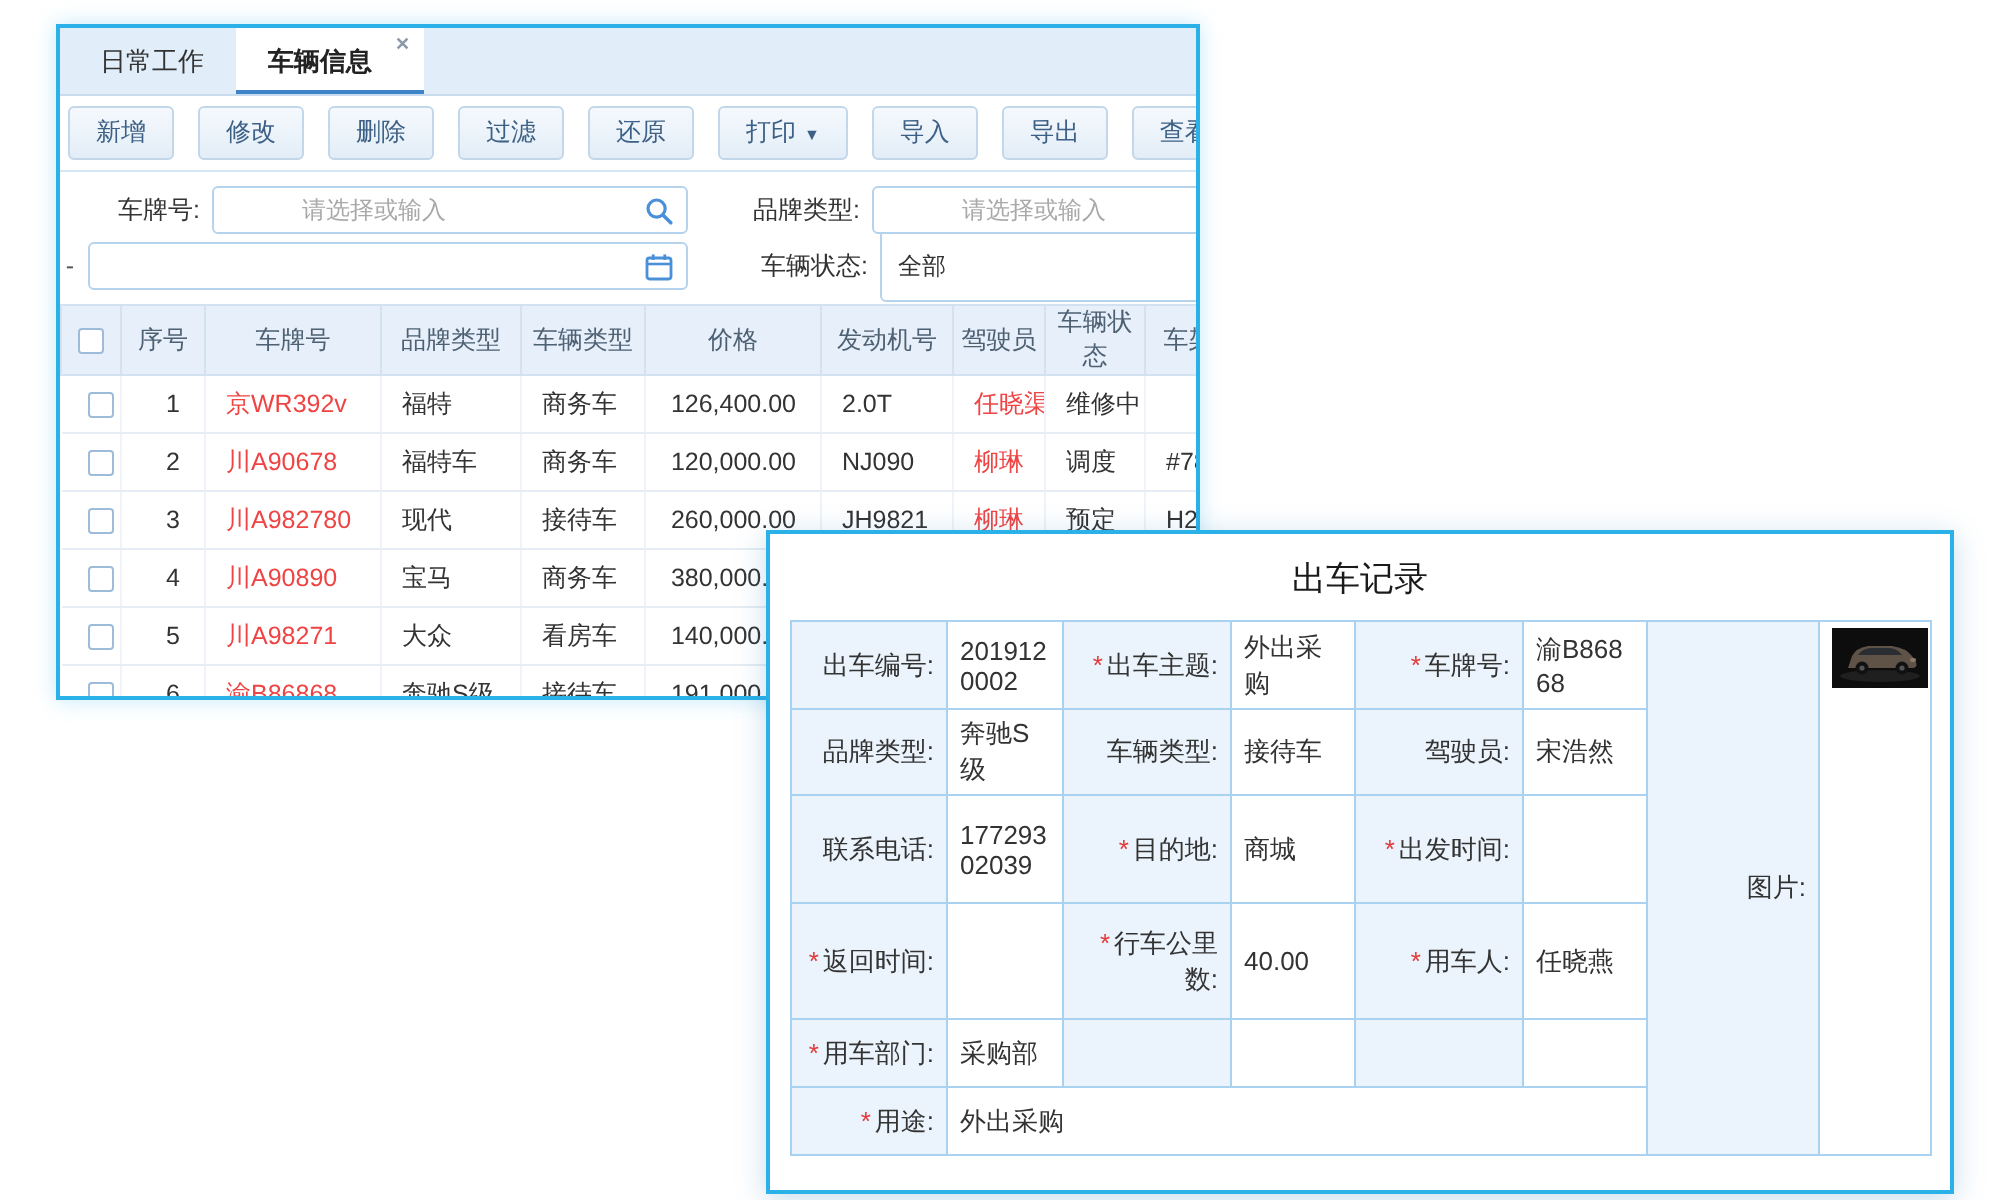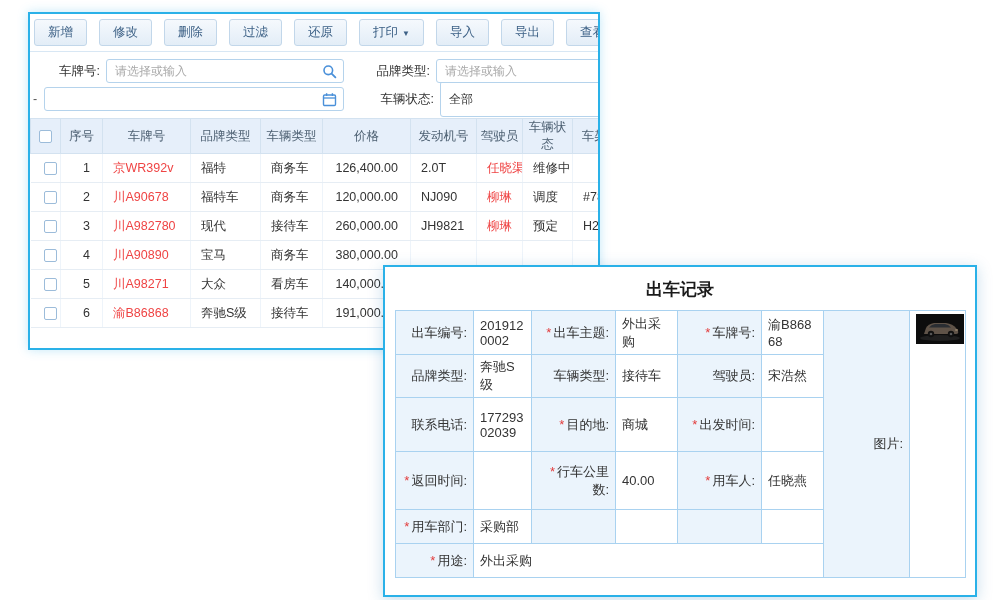--- a/index.html
+++ b/index.html
@@ -19,21 +19,21 @@
   .toolbar { display:flex; gap:12px; align-items:center; padding:5px 4px;
              border-bottom:1px solid #d8e7f4; }
   .tbtn { background:linear-gradient(#f5f9fd,#e3edf7); border:1px solid #c2d7ea; border-radius:3px;
           color:#3d6186; font-size:12.5px; padding:4px 13px; cursor:pointer; white-space:nowrap; }
   .tbtn .caret { font-size:8px; color:#3d6186; margin-left:4px; }
   .filters { font-size:12.5px; color:#333; padding:5px 0 2px; }
   .frow { display:flex; align-items:center; height:28px; }
   .flabel { text-align:right; margin-right:6px; white-space:nowrap; }
   .l1 { width:70px; } .l2 { width:66px; margin-left:20px; }
   .fbox { position:relative; height:24px; border:1px solid #b5d3ec; border-radius:3px;
-          background:#fff; display:flex; align-items:center; }
+          background:#fff; display:flex; align-items:center;padding-left:36px; }
   .fbox input { border:none; outline:none; width:100%; height:100%; padding:0 26px 0 8px;
                 font-size:12px; color:#333; background:transparent;
                 font-family:"Liberation Sans", sans-serif; }
   .fbox input::placeholder { color:#a9a9a9; }
   .icon-right { position:absolute; right:6px; top:4px; width:15px; height:15px; }
   .selectbox { height:36px; border:1px solid #b5d3ec; border-radius:3px; background:#fff;
                display:flex; align-items:center; padding:0 8px; font-size:12px; color:#333; }
   .dash { width:10px; text-align:center; color:#555; }
 
   table.grid { border-collapse:collapse; table-layout:fixed; width:598px; margin-top:3px;
@@ -46,37 +46,44 @@
   td.cbcell, th.cbcell { text-align:center; padding-left:0; }
   td.seq { text-align:center; padding-left:0; }
   td.price { text-align:right; padding-right:12px; padding-left:0; }
   .cb { display:inline-block; width:13px; height:13px; border:1px solid #9cbcda;
         border-radius:2px; background:#fff; vertical-align:middle; cursor:pointer; }
   .link { color:#ef4444; cursor:pointer; }
 
   
   .modal { left:383px; top:265px; width:594px; height:332px; padding:4px 10px;
            box-shadow:0 3px 14px rgba(30,120,180,.25); }
-  .modal-title { text-align:center; font-size:17px; font-weight:bold; color:#1a1a1a;
+  .modal-title { text-align:center; font-size:17px; font-weight:normal; color:#1a1a1a;
                  padding:7px 0 9px; }
   .section-bar { background:#e9f2fb; border:1px solid #badaf1; font-size:12px; color:#333;
                  padding:6px 10px; }
   table.form { border-collapse:collapse; table-layout:fixed; width:570px; font-size:13px; color:#333; }
   table.form td { border:1px solid #a9d2f0; padding:3px 6px; overflow:hidden; }
   td.lbl { background:#ebf4fc; text-align:right; padding-right:6px; color:#333; }
   td.val { background:#fff; word-break:break-all; }
   .star { color:#e23c3c; margin-right:2px; }
   td.pic-val { vertical-align:top; padding:4px; }
   .carimg { display:block; }
 </style>
 </head>
 <body>
 
 <div class="window bg-window">
 
+  <div class="tabbar">
+    <div class="tab">日常工作</div>
+    <div class="tab active">
+      <span>车辆信息</span>
+      <span class="tab-close">✕</span>
+    </div>
+  </div>
 
   <div class="toolbar">
     <button class="tbtn">新增</button>
     <button class="tbtn">修改</button>
     <button class="tbtn">删除</button>
     <button class="tbtn">过滤</button>
     <button class="tbtn">还原</button>
     <button class="tbtn">
       <span>打印</span><span class="caret">▼</span>
     </button>

